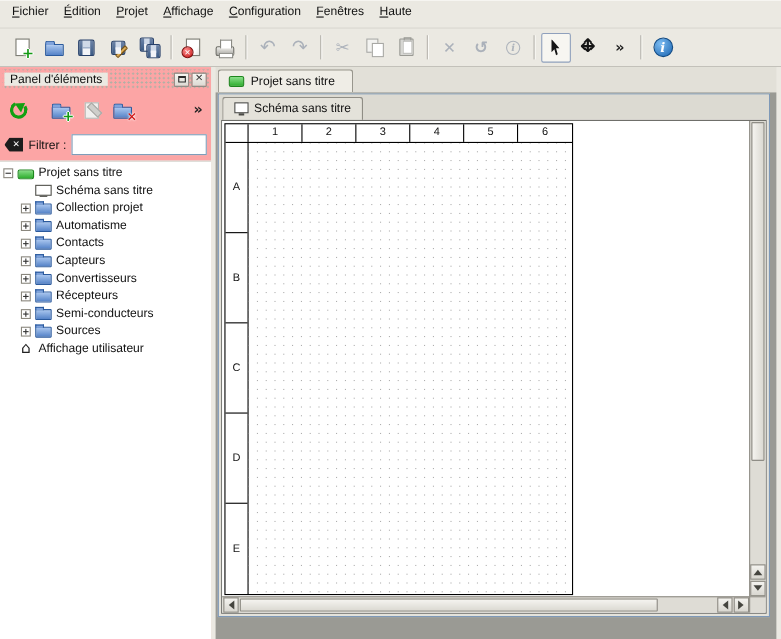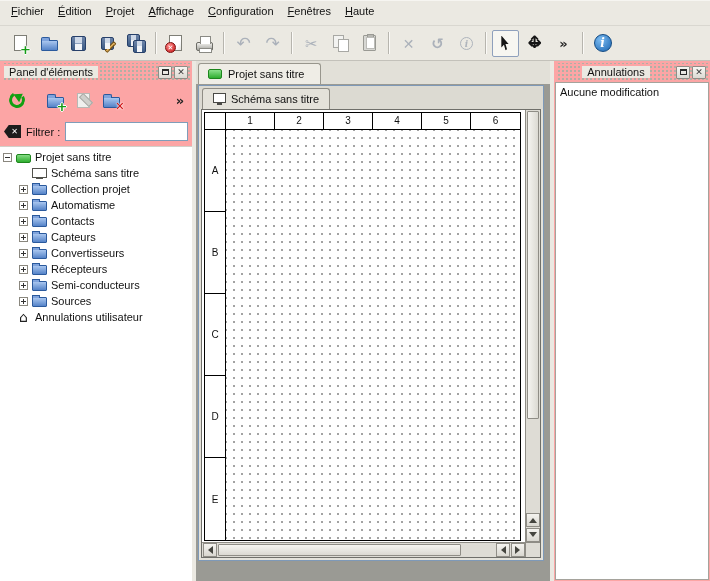--- a/index.html
+++ b/index.html
@@ -337,21 +337,21 @@
             <span class="tlabel">Semi-conducteurs</span>
           </div>
         <div class="trow" data-level="1">
             <span class="exp" data-exp="plus"></span>
             <span class="ti" data-icon="folder"></span>
             <span class="tlabel">Sources</span>
           </div>
         <div class="trow" data-level="0">
             <span class="exp" data-exp="none"></span>
             <span class="ti" data-icon="home"></span>
-            <span class="tlabel">Annulations utilisateur</span>
+            <span class="tlabel">Affichage utilisateur</span>
           </div>
       </div>
     </div>
 
     <div class="split"></div>
 
     <div class="center">
       <div class="mdi-tabbar">
         <div class="mdi-tab">
           <span class="ic-proj"></span>
@@ -416,31 +416,15 @@
                 </div>
             </div>
             <div class="fcorner"></div>
           </div>
         </div>
       </div>
     </div>
 
     <div class="split"></div>
 
-    <div class="dock dock-right">
-      <div class="dock-title">
-        <span class="spacer"></span>
-        <span class="dock-title-text">Annulations</span>
-        <span class="spacer"></span>
-        <span class="dock-btn">
-            <span class="g-float"></span>
-          </span>
-        <span class="dock-btn">
-            <span class="g-close"></span>
-          </span>
-      </div>
-      <div class="undo-list">
-        <div>Aucune modification</div>
-      </div>
-    </div>
 
   </div>
 </div>
 
 </body></html>

